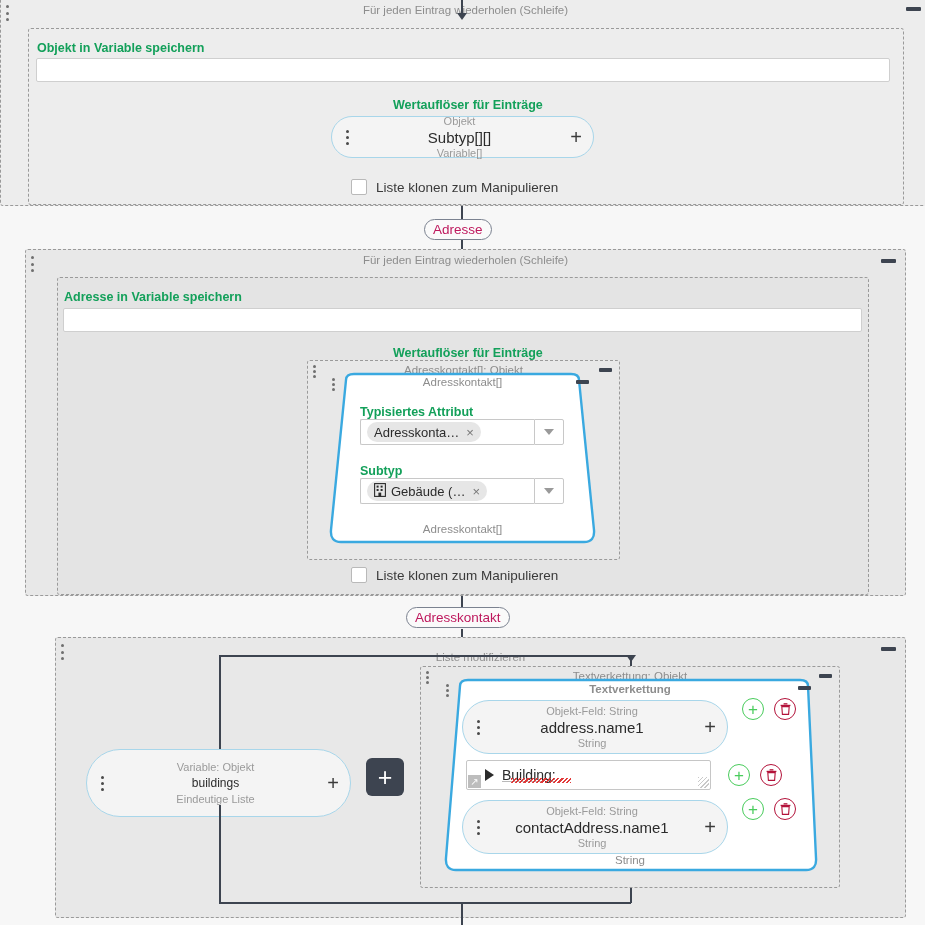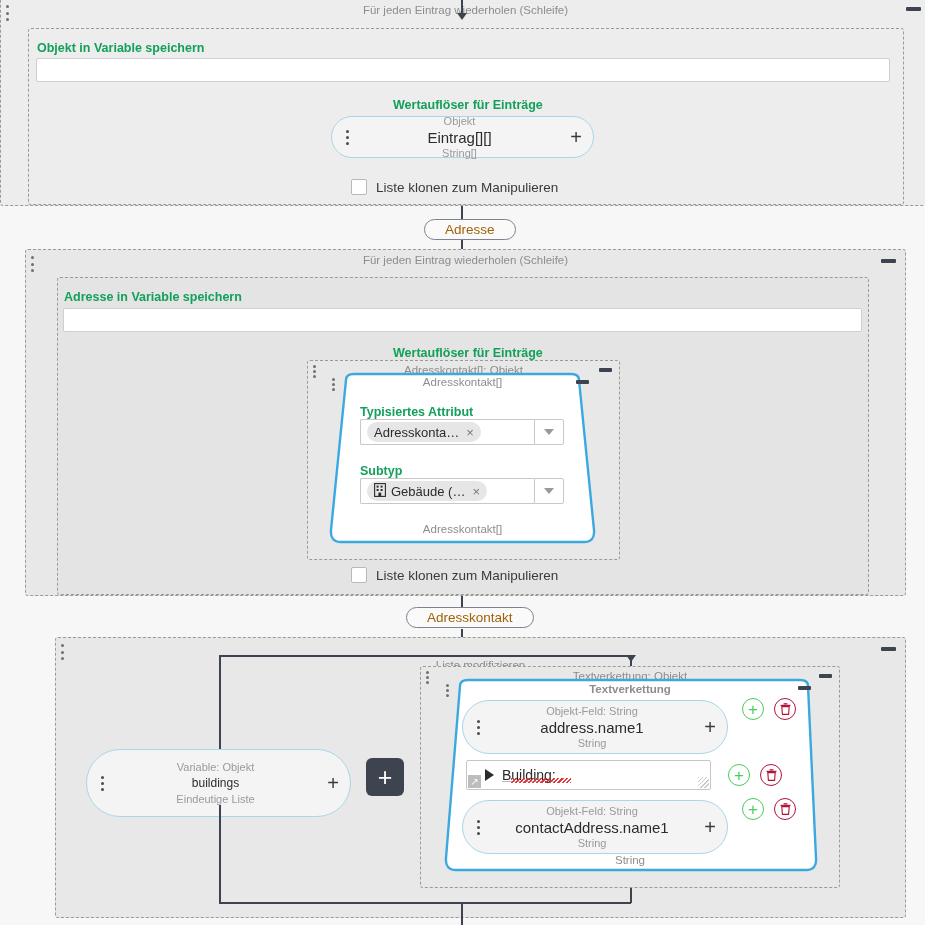--- a/index.html
+++ b/index.html
@@ -131,22 +131,22 @@
   
   .cbrow { position:absolute; display:flex; align-items:center; gap:9px; }
   .cbox { width:16px;height:16px;background:#fff;border:1px solid #b9b9b9;border-radius:2px; }
   .cbrow span { font-size:13.5px; color:#3a3a3a; white-space:nowrap; }
 
   
   .conn-label {
     position:absolute;
     border:1px solid #7b8290; border-radius:999px;
     background:#fafafa;
-    font-size:13.5px; color:#a16207;
-    padding: 2px 20px; white-space:nowrap;
+    font-size:13.5px; color:#be185d;
+    padding: 2px 8px; white-space:nowrap;
   }
 
   
   .line { position:absolute; background:#3d4450; }
   .vline { width:1.5px; }
   .hline { height:1.5px; }
   .arrowhead {
     position:absolute; width:0;height:0;
     border-left:5px solid transparent; border-right:5px solid transparent;
     border-top:7px solid #3d4450;
@@ -219,22 +219,22 @@
   <div class="sec-label" style="left:393px;top:98px;">Wertauflöser für Einträge</div>
 
   <div class="pill" style="left:331px;top:116px;width:263px;height:42px;">
     <div class="dots3">
         <i></i>
         <i></i>
         <i></i>
       </div>
     <div class="body">
       <div class="sup">Objekt</div>
-      <div class="main">Eintrag[][]</div>
-      <div class="sub">String[]</div>
+      <div class="main">Subtyp[][]</div>
+      <div class="sub">Variable[]</div>
     </div>
     <div class="plus">+</div>
   </div>
 
   <div class="cbrow" style="left:351px;top:179px;">
     <div class="cbox"></div>
     <span>Liste klonen zum Manipulieren</span>
   </div>
 
   <div class="line vline" style="left:461px;top:-6px;height:20px;"></div>
@@ -333,21 +333,21 @@
   <div class="line vline" style="left:461px;top:596px;height:12px;"></div>
   <div class="conn-label" style="left:406px;top:607px;">Adresskontakt</div>
   <div class="line vline" style="left:461px;top:629px;height:26px;"></div>
 
   <div class="dashed shade-b" style="left:55px;top:637px;width:851px;height:281px;">
     <div class="drag-dots" style="top:6px;">
         <i></i>
         <i></i>
         <i></i>
       </div>
-    <div class="container-title" style="top:20px;">Liste modifizieren</div>
+    <div class="container-title" style="top:12px;">Liste modifizieren</div>
     <div class="minimize" style="top:9px;"></div>
   </div>
 
   <div class="line hline" style="left:219px;top:655px;width:412px;"></div>
   <div class="line vline" style="left:219px;top:655px;height:99px;"></div>
   <div class="arrowhead" style="left:215px;top:752px;"></div>
   <div class="line vline" style="left:630px;top:655px;height:12px;"></div>
   <div class="arrowhead" style="left:626px;top:655px;"></div>
 
   <div class="pill" style="left:86px;top:749px;width:265px;height:68px;">

